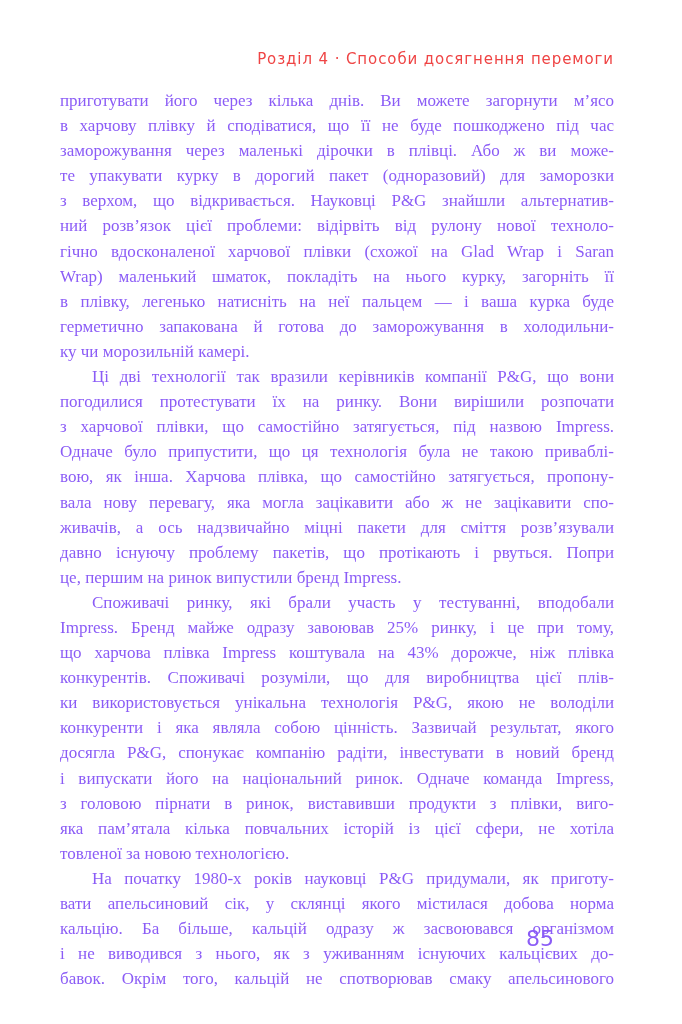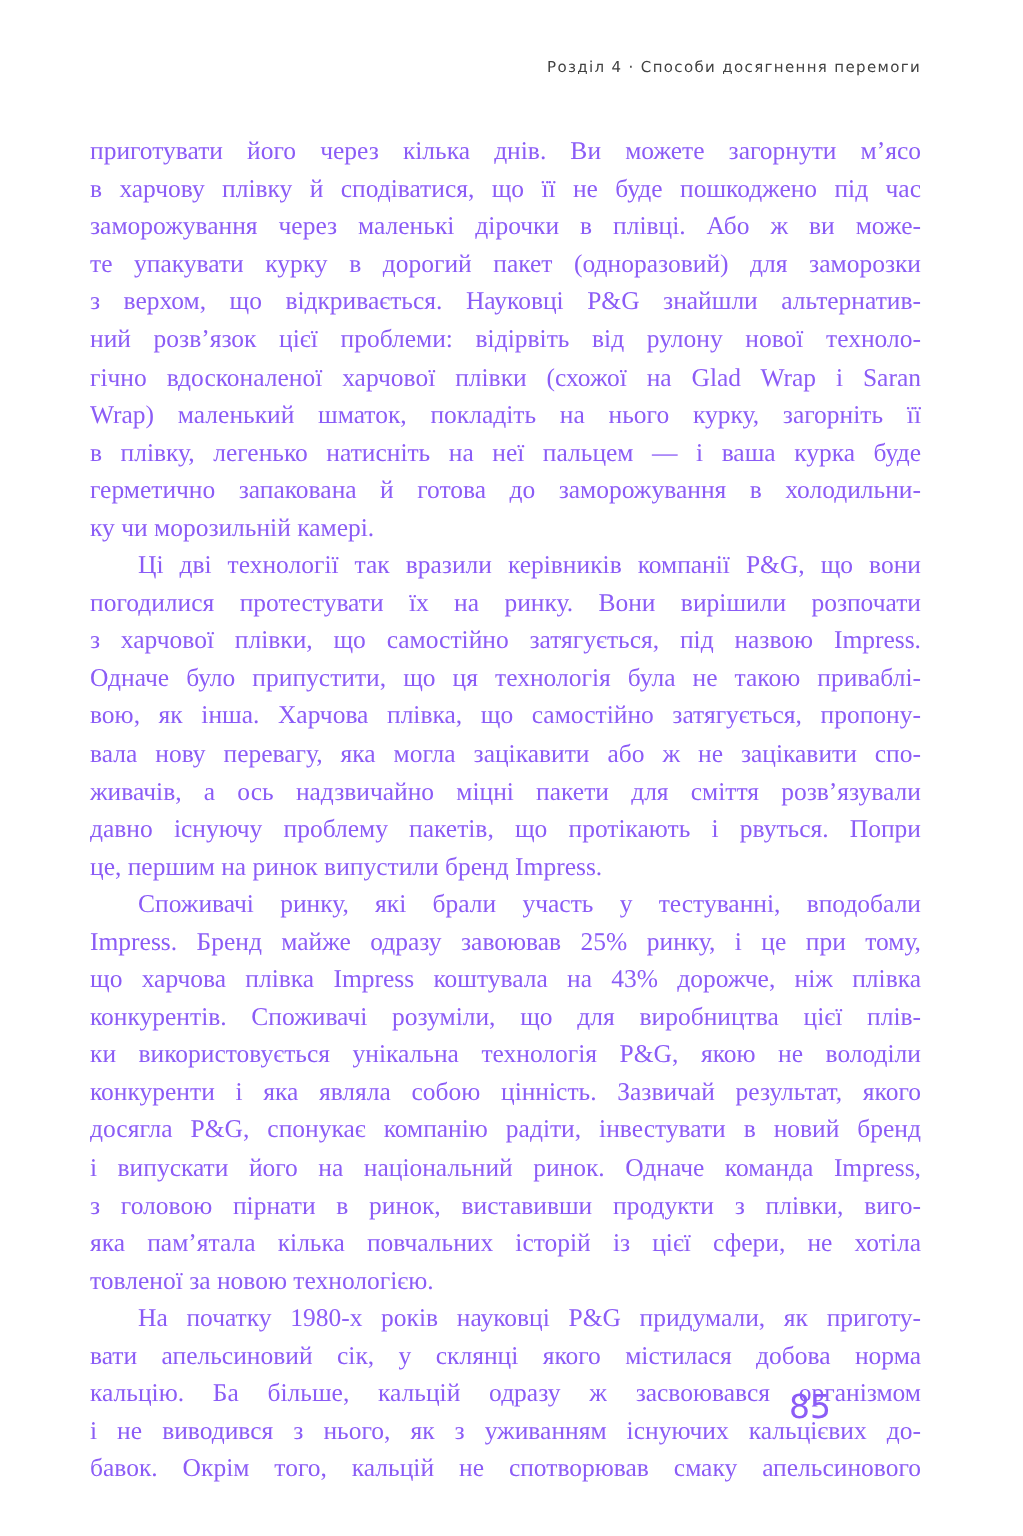--- a/index.html
+++ b/index.html
@@ -9,26 +9,26 @@
     }
     body {
       width: 682px;
       height: 1024px;
       position: relative;
       overflow: hidden;
       color: #1a1a1a;
     }
     .running-head {
       position: absolute;
-      top: 40px;
+      top: 50px;
       right: 68px;
       font-family: "DejaVu Sans", sans-serif;
-      font-size: 10px;
+      font-size: 15px;
       letter-spacing: 0.9px;
-      color: #404040;
+      color: #ef4444;
       white-space: nowrap;
     }
     .body-text {
       position: absolute;
       top: 88px;
       left: 60px;
       width: 554px;
       font-family: "Liberation Serif", serif;
       font-size: 17px;
       line-height: 25.1px;

